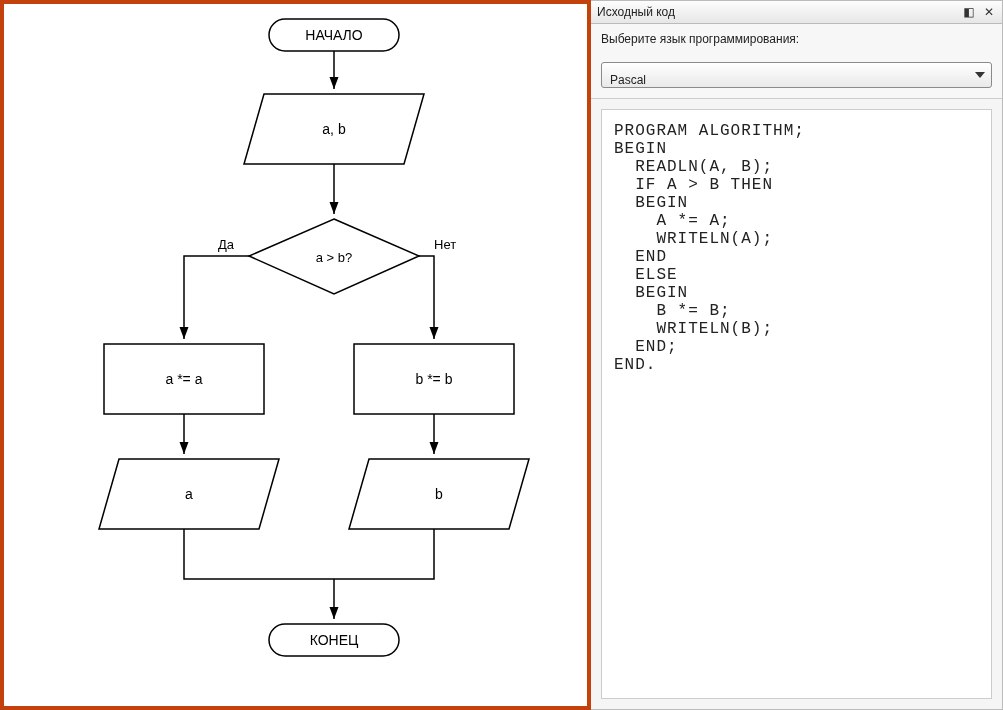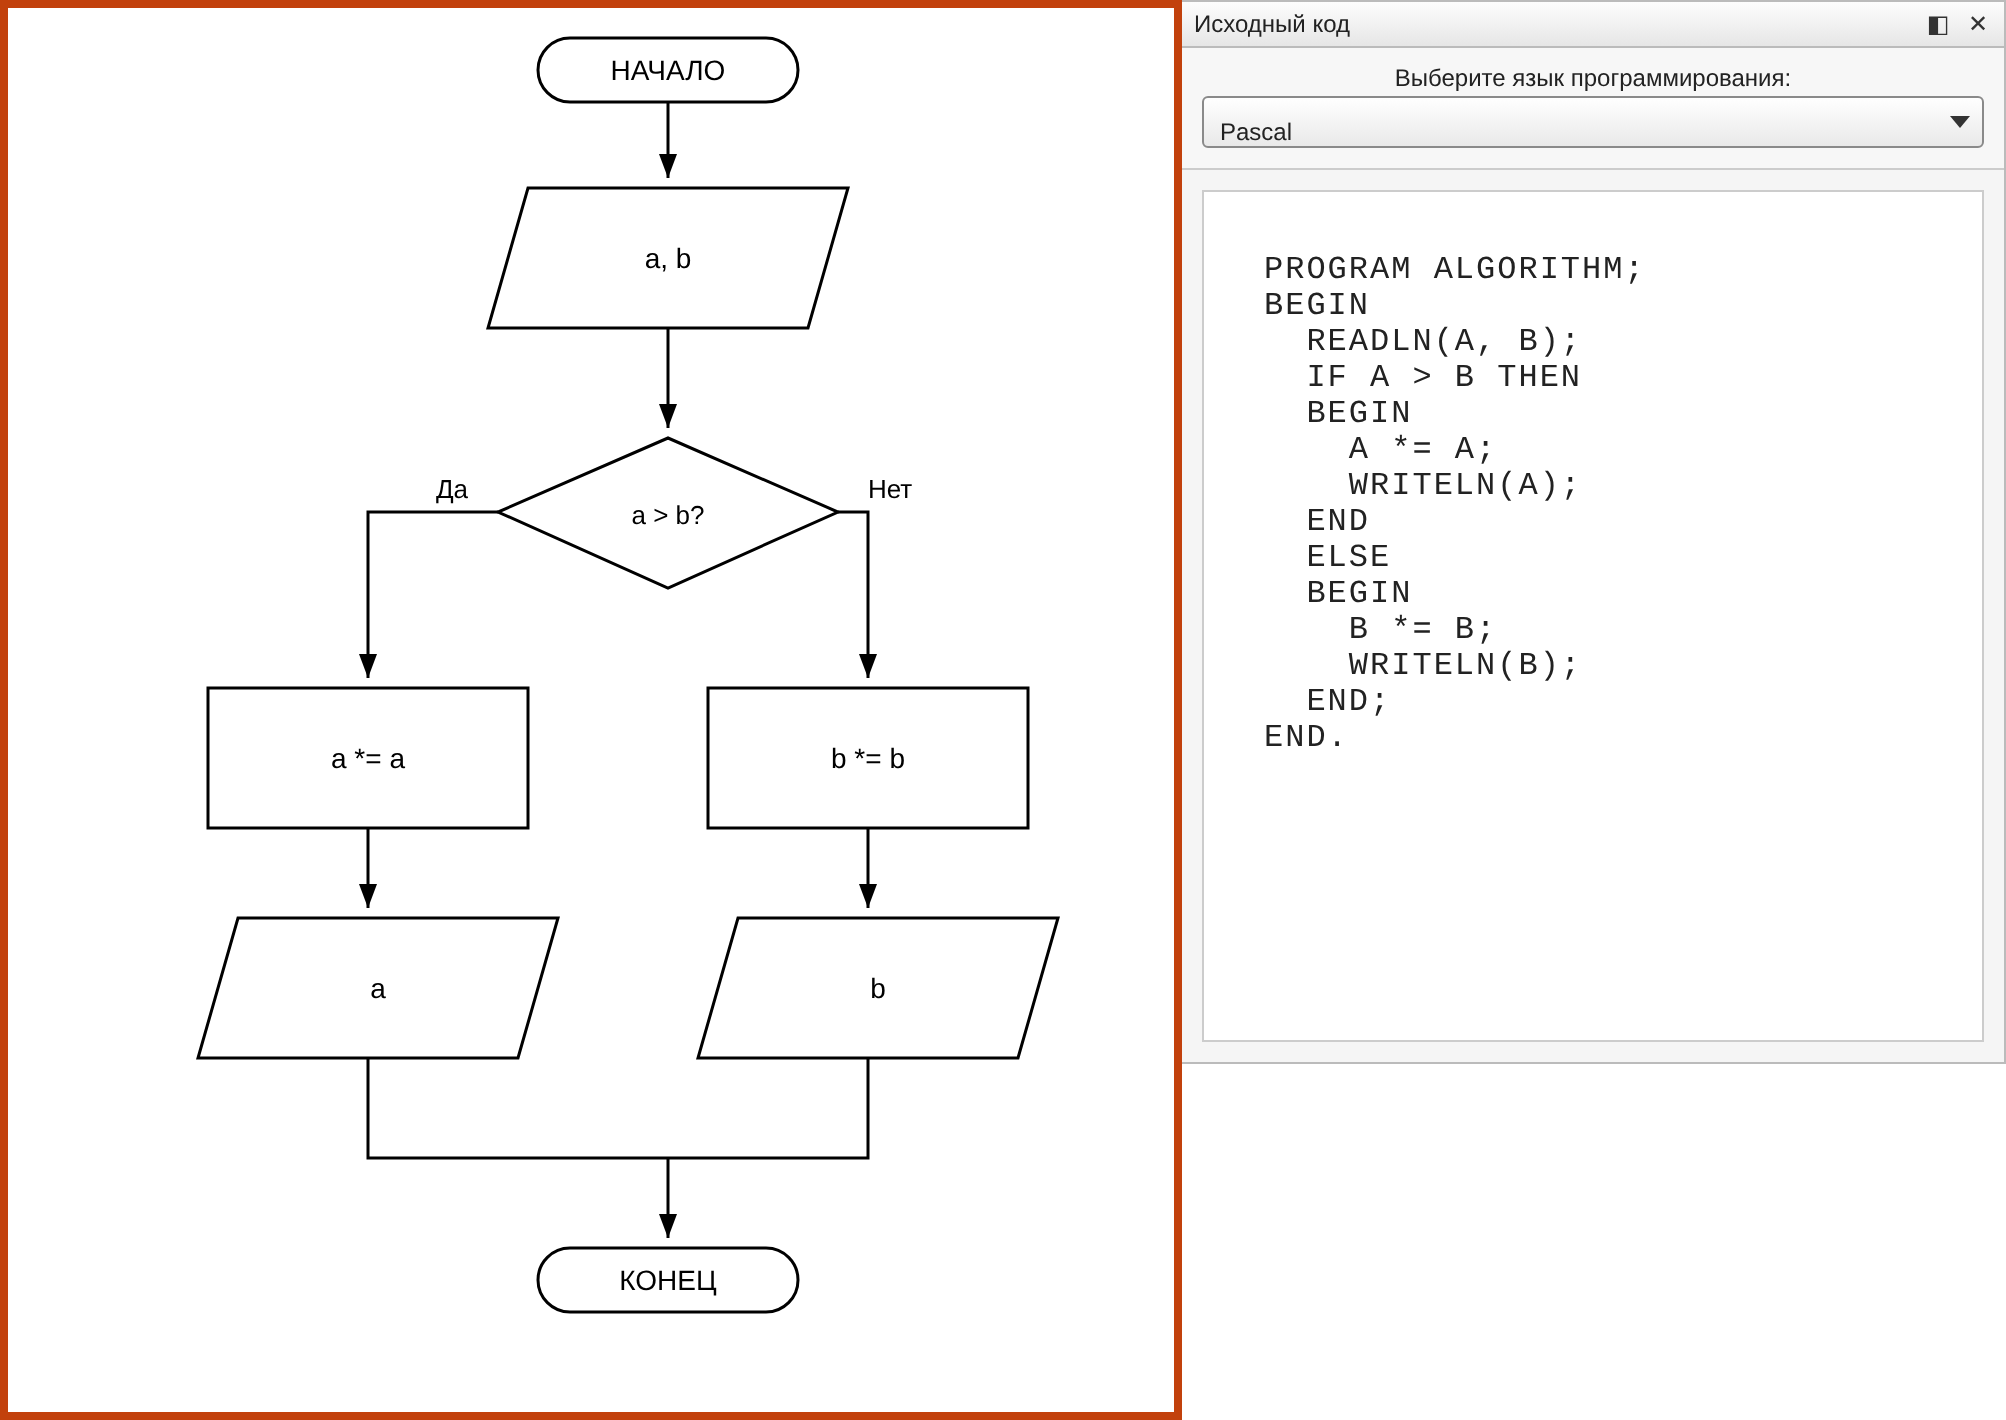--- a/index.html
+++ b/index.html
@@ -1,33 +1,33 @@
 <!DOCTYPE html>
 <html><head>
 <meta charset="utf-8">
 <style>
   html,body{margin:0;padding:0;font-family:Tahoma,Arial,sans-serif;background:#fff;}
   .wrap{display:flex;width:1003px;height:710px;}
   .left{flex:0 0 583px;height:710px;position:relative;border:4px solid #c2410c;box-sizing:border-box;}
-  .right{flex:1;height:532px;display:flex;flex-direction:column;background:#f5f5f5;border:1px solid #bbb;box-sizing:border-box;border-left:none;}
+  .right{flex:1;height:710px;display:flex;flex-direction:column;background:#f5f5f5;border:1px solid #bbb;box-sizing:border-box;border-left:none;}
   .panel-title{display:flex;align-items:center;justify-content:space-between;
     background:linear-gradient(#fdfdfd,#e6e6e6);border-bottom:1px solid #bbb;
     font-size:12px;padding:4px 6px;color:#222;}
   .title-icons{display:flex;gap:6px;align-items:center;}
   .icon-btn{width:14px;height:14px;display:flex;align-items:center;justify-content:center;
     font-size:12px;color:#333;cursor:pointer;}
   .lang-sec{padding:8px 10px 10px 10px;border-bottom:1px solid #ccc;background:#f7f7f7;}
-  .lang-label{font-size:12px;color:#222;margin-bottom:2px;text-align:center;}
+  .lang-label{font-size:12px;color:#222;margin-bottom:16px;}
   .select{position:relative;height:24px;border:1px solid #8a8a8a;border-radius:3px;
     background:linear-gradient(#ffffff,#e9e9e9);font-size:12px;display:flex;align-items:flex-end;
     padding:0 24px 0 8px;color:#222;cursor:pointer;}
   .select .arrow{position:absolute;right:6px;top:50%;transform:translateY(-50%);
     width:0;height:0;border-left:5px solid transparent;border-right:5px solid transparent;
     border-top:6px solid #333;}
-  .code-sec{flex:1;margin:10px;background:#fff;border:1px solid #ccc;padding:30px;
+  .code-sec{flex:1;margin:10px;background:#fff;border:1px solid #ccc;padding:12px;
     font-family:"Courier New",monospace;font-size:16px;letter-spacing:1px;color:#222;
     white-space:pre;overflow:auto;}
   svg text{font-family:Tahoma,Arial,sans-serif;}
 </style>
 </head>
 <body>
 
 <div class="wrap">
 
   <div class="left">

